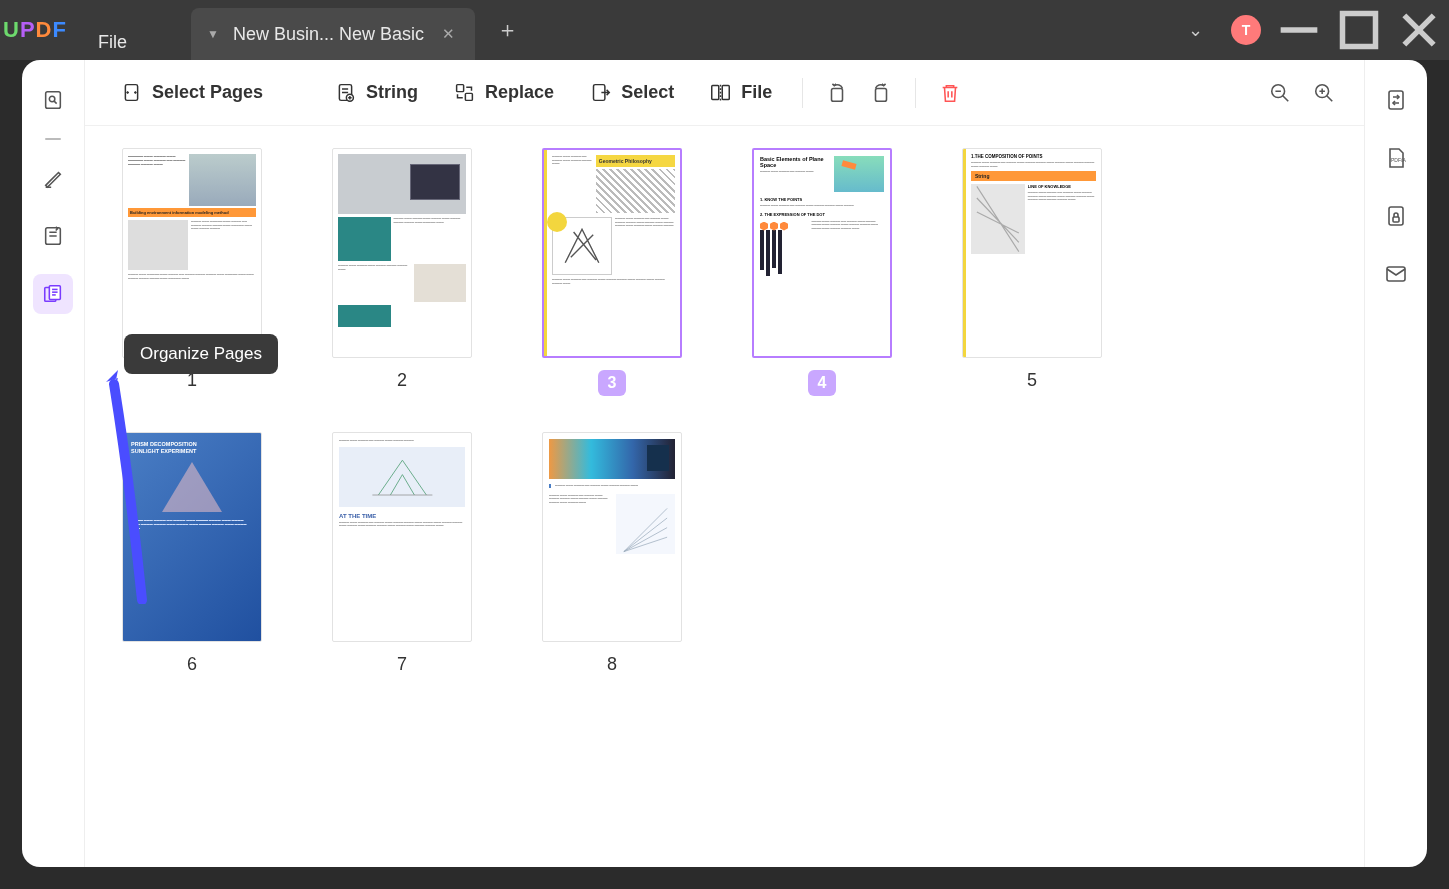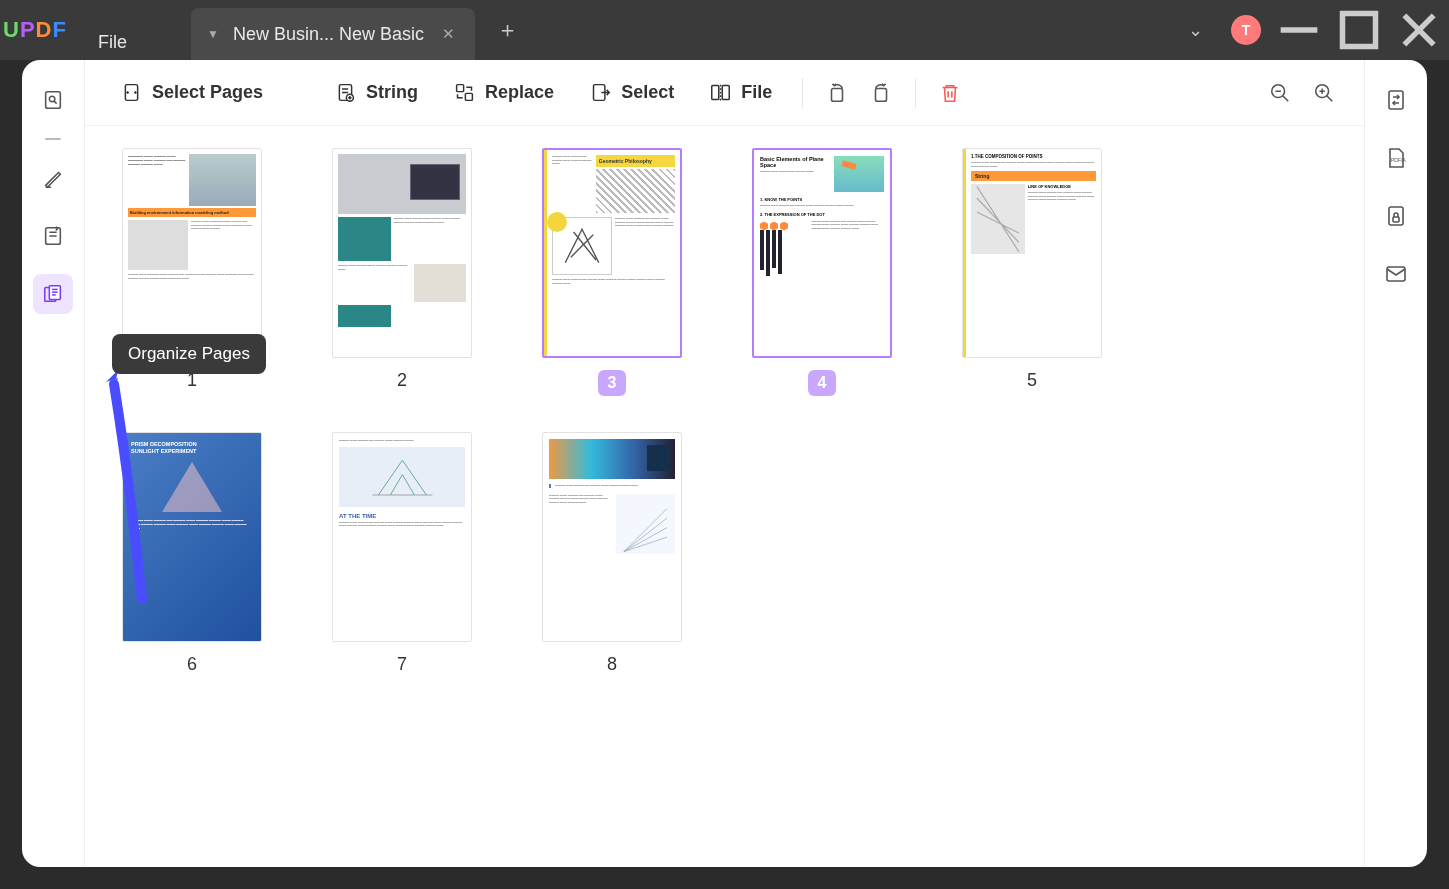--- a/index.html
+++ b/index.html
@@ -47,21 +47,21 @@
 .flexspace { flex: 1; }
 
 .pages { flex: 1; padding: 22px 32px; overflow: auto; }
 .grid { display: grid; grid-template-columns: repeat(5, 150px); gap: 36px 60px; }
 .page-wrap { display: flex; flex-direction: column; align-items: center; gap: 12px; }
 .thumb { width: 140px; height: 210px; background: #fff; border: 1px solid #e2e2e2; border-radius: 2px; cursor: pointer; position: relative; overflow: hidden; }
 .thumb.selected { border: 2px solid #b77dff; }
 .pnum { font-size: 18px; color: #333; }
 .pnum-badge { background: #c9a7ff; color: #fff; width: 28px; height: 26px; border-radius: 6px; display: flex; align-items: center; justify-content: center; font-size: 16px; font-weight: 600; }
 
-.tooltip { position: absolute; left: 90px; top: 274px; background: #3a3a3a; color: #fff; padding: 10px 16px; border-radius: 8px; font-size: 17px; z-index: 50; white-space: nowrap; }
+.tooltip { position: absolute; left: 102px; top: 274px; background: #3a3a3a; color: #fff; padding: 10px 16px; border-radius: 8px; font-size: 17px; z-index: 50; white-space: nowrap; }
 .arrow { position: absolute; left: 78px; top: 304px; z-index: 40; }
 .arrow svg { width: 56px; height: 240px; }
 
 
 .t-row { display: flex; gap: 3px; }
 .t-txt { font-size: 3px; line-height: 4px; color: #888; }
 .t-sm { font-size: 2.5px; line-height: 3.5px; color: #999; }
 .yellow-box { background: #f5d742; padding: 3px; font-size: 5px; font-weight: 700; color: #333; }
 .orange-box { background: #ff9838; padding: 2px 4px; font-size: 5px; font-weight: 700; color: #222; }
 .teal-box { background: #2a8785; }

